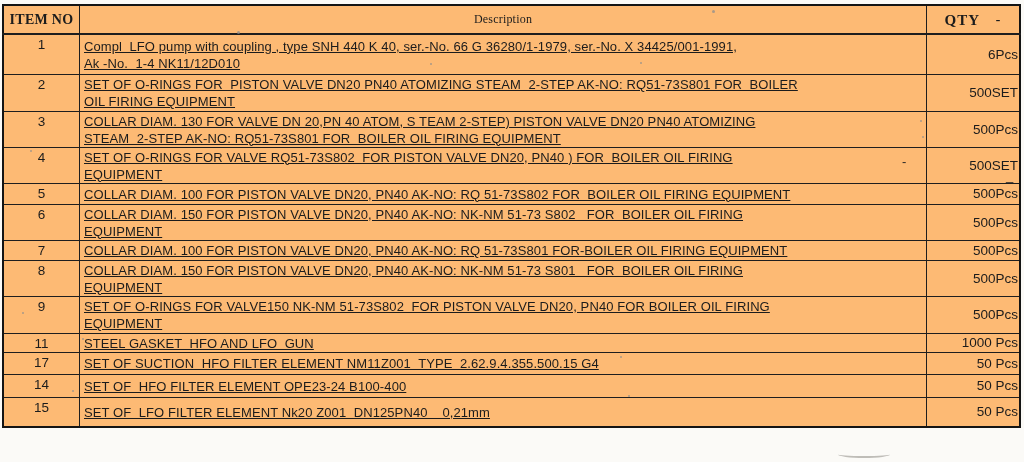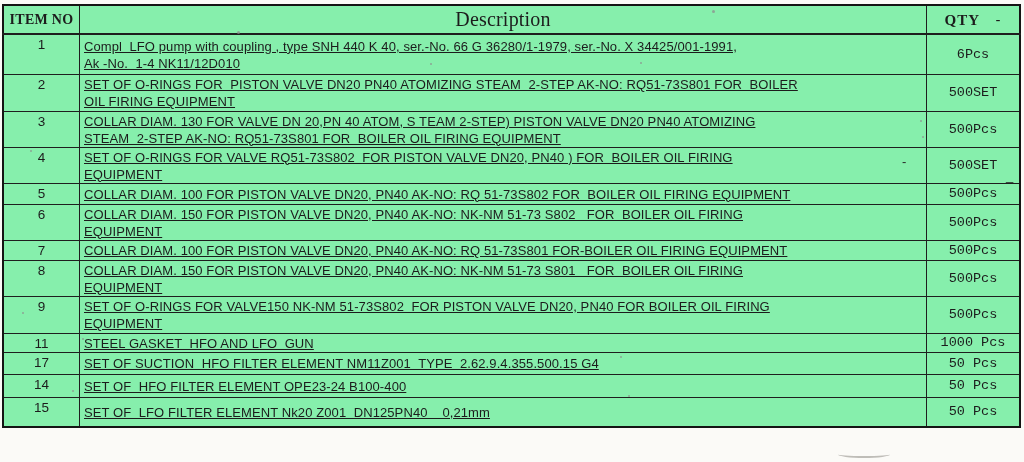--- a/index.html
+++ b/index.html
@@ -6,48 +6,48 @@
   body{
     width:1024px;height:462px;position:relative;overflow:hidden;
     background:#fbfaf7;
     font-family:"Liberation Sans",sans-serif;
     color:#1c1c1c;
   }
   .page{position:absolute;inset:0;}
   table.parts{
     position:absolute;left:2px;top:4px;width:1019px;
     border-collapse:collapse;table-layout:fixed;
-    background:#86efac;
+    background:#fdba74;
   }
   table.parts th, table.parts td{
     border:1.6px solid #1e1e1e;
     overflow:hidden;
   }
   table.parts{border:2.6px solid #141414;}
   thead tr{height:29px;}
   th{
     font-family:"Liberation Serif",serif;
     font-weight:normal;padding:0;
     border-bottom-width:2.2px !important;
   }
   th.col-item{width:75px;font-weight:bold;font-size:14px;letter-spacing:0.3px;}
-  th.col-desc{font-size:20px;letter-spacing:0.2px;text-align:center;}
+  th.col-desc{font-size:12px;letter-spacing:0.2px;text-align:center;}
   th.col-qty{width:92px;font-weight:bold;font-size:15px;letter-spacing:1px;white-space:pre;}
   td.item{
     text-align:center;vertical-align:top;
     font-size:13.5px;padding-top:2px;
   }
   td.desc{
     font-size:13px;line-height:17px;letter-spacing:0.1px;
     padding:1px 3px 0 4px;
     white-space:pre-wrap;vertical-align:middle;text-decoration:underline;
   }
   td.qty{
-    text-align:center;vertical-align:middle;
-    font-size:13.5px;white-space:pre;font-family:Liberation Mono, monospace;
+    text-align:right;vertical-align:middle;
+    font-size:13.5px;white-space:pre;
   }
   .dot{position:absolute;width:3px;height:3px;border-radius:50%;background:#8d8d8d;opacity:.75;}
   .dash-art{position:absolute;font-size:13px;color:#2a2a2a;}
   .squiggle{
     position:absolute;left:838px;top:451px;width:52px;height:5px;
     border-bottom:2px solid #b9b7b2;border-radius:50%;opacity:.9;
   }
 </style>
 </head>
 <body>

